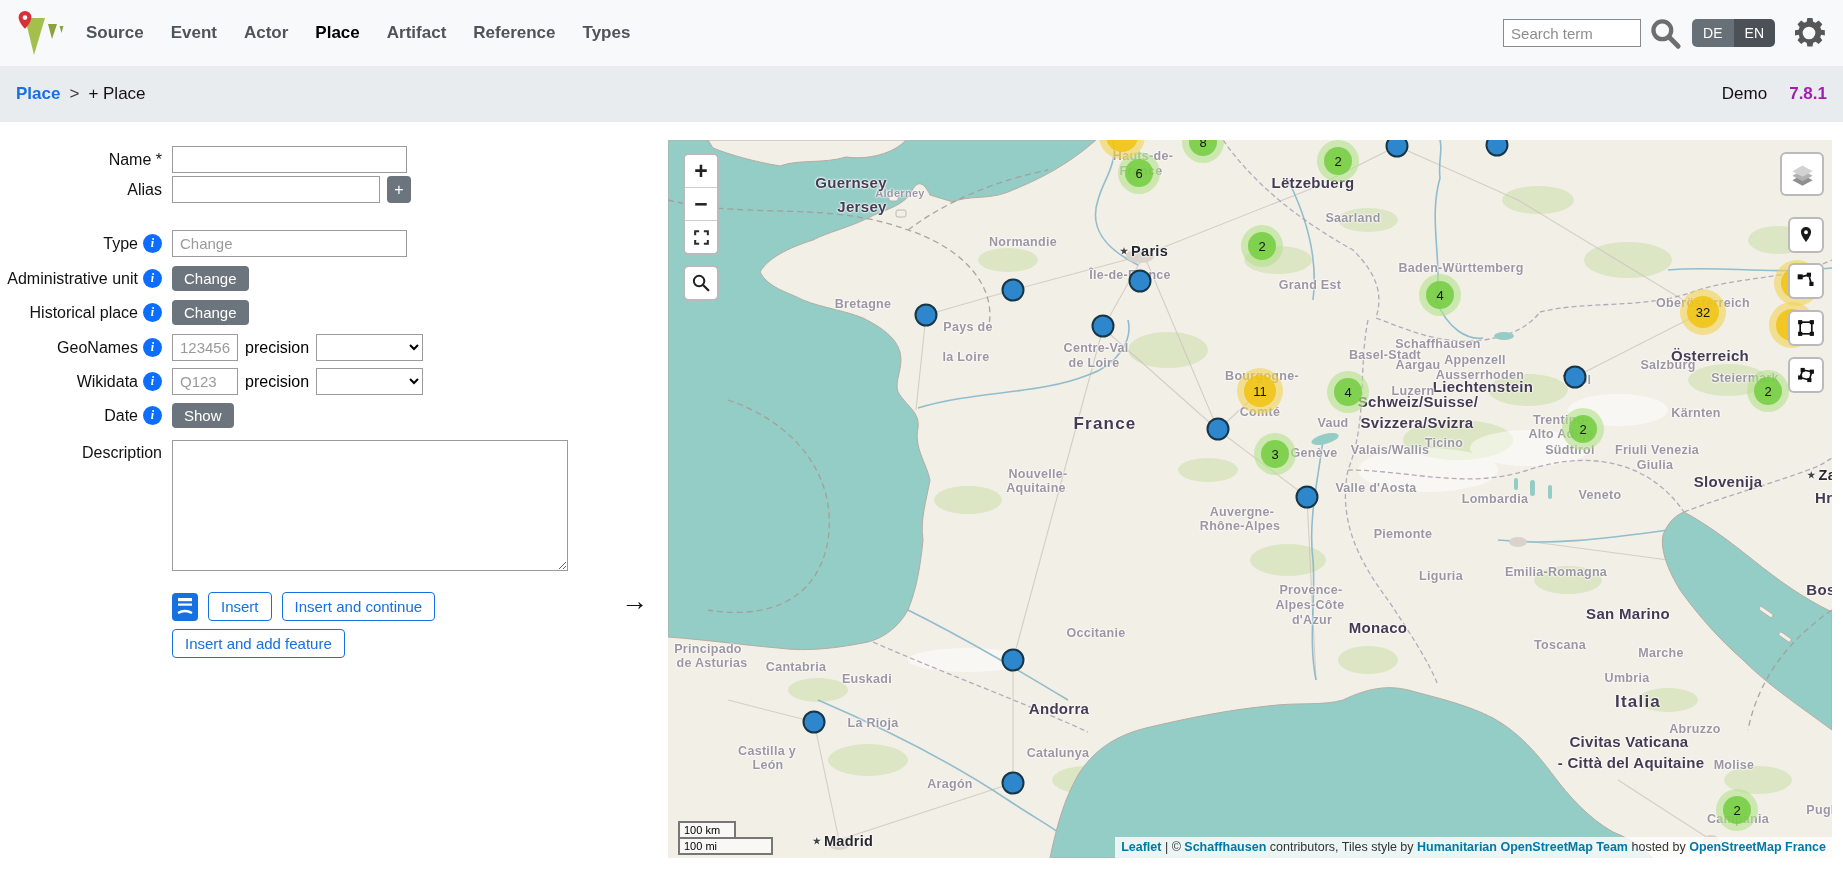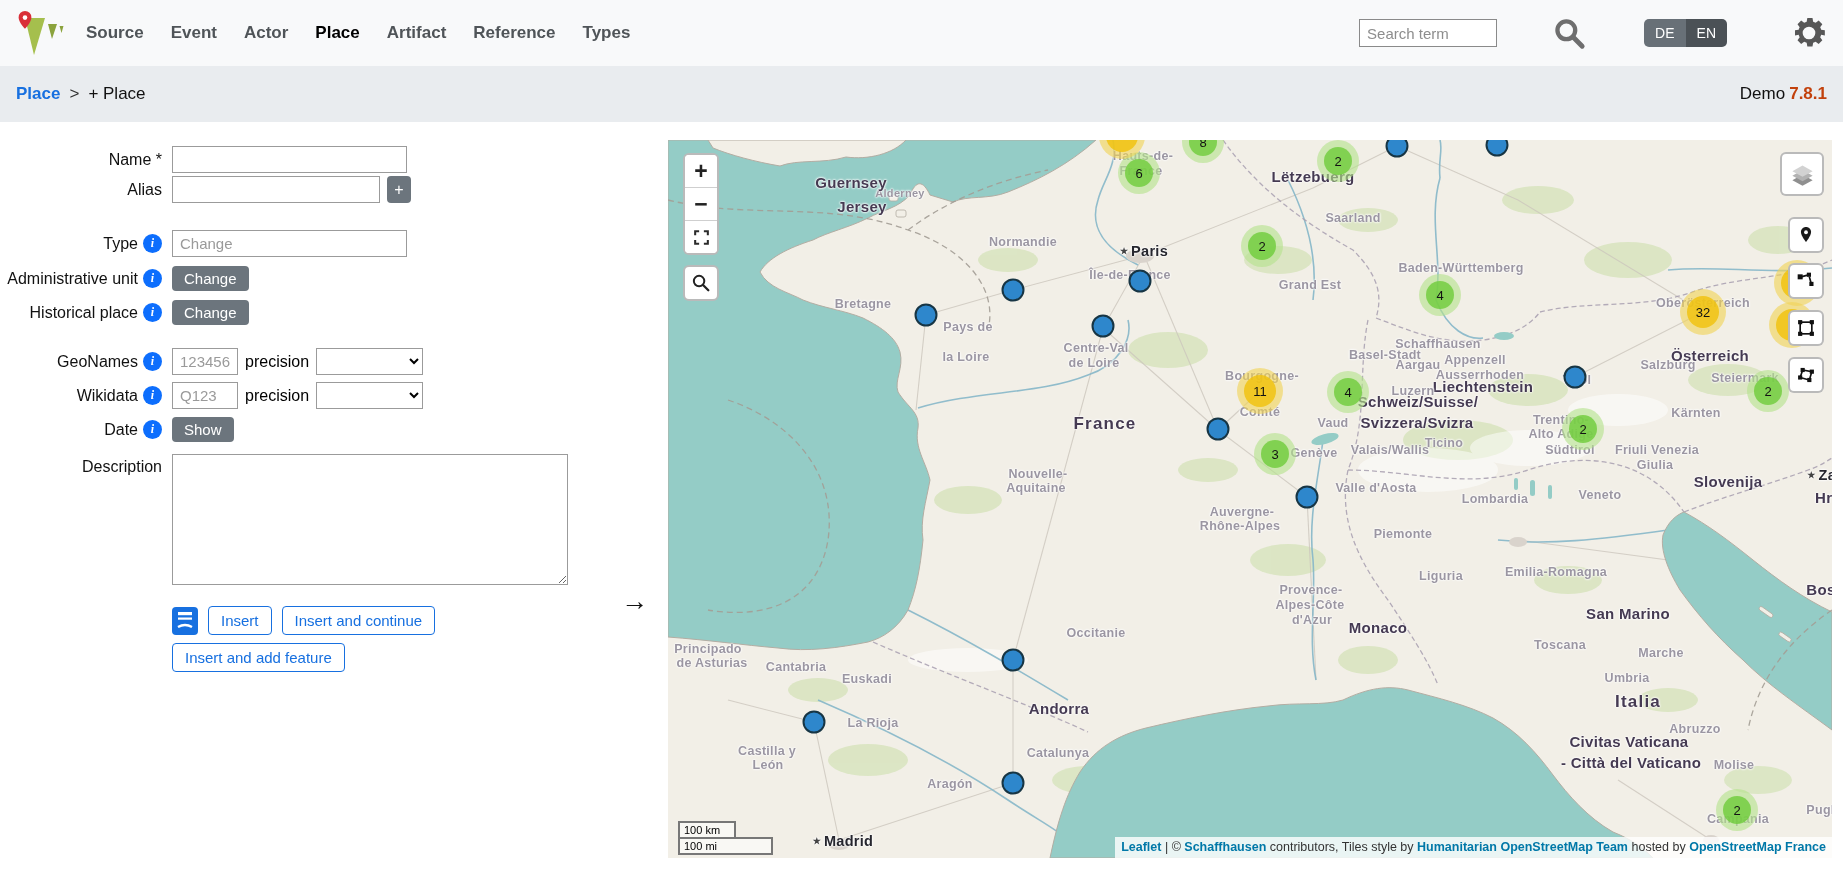--- a/index.html
+++ b/index.html
@@ -3,37 +3,37 @@
 <meta charset="utf-8">
 <style>
   html,body{margin:0;padding:0;width:1843px;height:872px;overflow:hidden;background:#fff;
     font-family:"Liberation Sans",sans-serif;-webkit-font-smoothing:antialiased;}
   
   .topbar{height:66px;background:#f8f9fa;display:flex;align-items:center;padding:0 14px;box-sizing:border-box;}
   .logo{margin-right:22px;display:flex;align-items:flex-start;}
   .nav-items{display:flex;align-items:center;gap:27px;}
   .nav-item{font-size:17px;font-weight:700;color:#4f5458;cursor:pointer;}
   .nav-item.active{color:#000;}
-  .top-right{margin-left:auto;display:flex;align-items:center;gap:48px;}
+  .top-right{margin-left:auto;display:flex;align-items:center;}
   .search-box{width:138px;height:28px;border:1px solid #8a8a8a;background:#fff;font-size:15px;
     padding:0 7px;color:#222;box-sizing:border-box;}
   .search-box::placeholder{color:#8d8d8d;}
   .nav-search-icon{margin:0 10px 0 8px;cursor:pointer;display:flex;}
   .lang-group{display:flex;border-radius:5px;overflow:hidden;}
   .lang-btn{border:none;color:#fff;font-size:14px;font-weight:400;padding:6px 11px;cursor:pointer;}
   .lang-de{background:#687077;}
   .lang-en{background:#4b5156;}
   .gear{margin-left:14px;cursor:pointer;display:flex;}
   
   .crumb-bar{height:56px;background:#e9ecef;display:flex;align-items:center;padding:0 16px;font-size:17px;box-sizing:border-box;}
   .crumb-link{color:#1770e0;font-weight:700;cursor:pointer;}
   .crumb-sep{color:#333;margin:0 9px;}
   .crumb-current{color:#111;}
   .crumb-right{margin-left:auto;color:#111;}
-  .version-link{color:#c2410c;font-weight:700;margin-left:4px;cursor:pointer;}
+  .version-link{color:#a21caf;font-weight:700;margin-left:22px;cursor:pointer;}
   
   .main{position:relative;width:1843px;height:750px;}
   .place-form{position:absolute;left:0;top:24px;width:660px;}
   .frow{display:flex;align-items:center;}
   .label-cell{width:162px;display:flex;justify-content:flex-end;align-items:center;gap:5px;
     font-size:16px;color:#111;flex:none;}
   .field-cell{margin-left:10px;display:flex;align-items:center;gap:7px;}
   .info-icon{width:19px;height:19px;border-radius:50%;background:#0d6efd;color:#fff;flex:none;
     display:flex;align-items:center;justify-content:center;font:italic 700 12px "Liberation Serif",serif;cursor:pointer;}
   .txt{border:1px solid #9b9b9b;height:27px;box-sizing:border-box;font-size:15px;padding:0 7px;color:#222;}
@@ -180,21 +180,21 @@
     </div>
     <div class="frow" style="margin-bottom:9px;">
       <div class="label-cell">
         <span>Administrative unit</span>
         <span class="info-icon">i</span>
       </div>
       <div class="field-cell">
           <button class="gray-btn">Change</button>
         </div>
     </div>
-    <div class="frow" style="margin-bottom:23px;">
+    <div class="frow" style="margin-bottom:9px;">
       <div class="label-cell">
         <span>Historical place</span>
         <span class="info-icon">i</span>
       </div>
       <div class="field-cell">
           <button class="gray-btn">Change</button>
         </div>
     </div>
     <div class="frow" style="margin-bottom:7px;">
       <div class="label-cell">
@@ -374,21 +374,21 @@
         <div class="maplabel city" style="left: 476px; top: 111px;">Paris</div>
         <div class="maplabel region" style="left: 462px; top: 135px;">Île-de-France</div>
         <div class="maplabel region" style="left: 195px; top: 164px;">Bretagne</div>
         <div class="maplabel region" style="left: 300px; top: 187px;">Pays de</div>
         <div class="maplabel region" style="left: 298px; top: 217px;">la Loire</div>
         <div class="maplabel region" style="left: 428px; top: 208px;">Centre-Val</div>
         <div class="maplabel region" style="left: 426px; top: 223px;">de Loire</div>
         <div class="maplabel big" style="left: 437px; top: 284px;">France</div>
         <div class="maplabel region" style="left: 475px; top: 16px;">Hauts-de-</div>
         <div class="maplabel region" style="left: 473px; top: 31px;">France</div>
-        <div class="maplabel country" style="left: 645px; top: 36px;">Lëtzebuerg</div>
+        <div class="maplabel country" style="left: 645px; top: 42px;">Lëtzebuerg</div>
         <div class="maplabel region" style="left: 685px; top: 78px;">Saarland</div>
         <div class="maplabel region" style="left: 642px; top: 145px;">Grand Est</div>
         <div class="maplabel region" style="left: 793px; top: 128px;">Baden-Württemberg</div>
         <div class="maplabel region" style="left: 370px; top: 334px;">Nouvelle-</div>
         <div class="maplabel region" style="left: 368px; top: 348px;">Aquitaine</div>
         <div class="maplabel region" style="left: 594px; top: 236px;">Bourgogne-</div>
         <div class="maplabel region" style="left: 592px; top: 272px;">Comté</div>
         <div class="maplabel region" style="left: 574px; top: 372px;">Auvergne-</div>
         <div class="maplabel region" style="left: 572px; top: 386px;">Rhône-Alpes</div>
         <div class="maplabel region" style="left: 643px; top: 450px;">Provence-</div>
@@ -418,21 +418,21 @@
         <div class="maplabel region" style="left: 735px; top: 394px;">Piemonte</div>
         <div class="maplabel region" style="left: 827px; top: 359px;">Lombardia</div>
         <div class="maplabel region" style="left: 773px; top: 436px;">Liguria</div>
         <div class="maplabel region" style="left: 888px; top: 432px;">Emilia-Romagna</div>
         <div class="maplabel region" style="left: 892px; top: 505px;">Toscana</div>
         <div class="maplabel country" style="left: 960px; top: 473px;">San Marino</div>
         <div class="maplabel region" style="left: 993px; top: 513px;">Marche</div>
         <div class="maplabel region" style="left: 959px; top: 538px;">Umbria</div>
         <div class="maplabel big" style="left: 970px; top: 562px;">Italia</div>
         <div class="maplabel country" style="left: 961px; top: 601px;">Civitas Vaticana</div>
-        <div class="maplabel country" style="left: 963px; top: 622px;">- Città del Vaticano</div>
+        <div class="maplabel country" style="left: 963px; top: 622px;">- Città del Aquitaine</div>
         <div class="maplabel region" style="left: 1027px; top: 589px;">Abruzzo</div>
         <div class="maplabel region" style="left: 1066px; top: 625px;">Molise</div>
         <div class="maplabel region" style="left: 1070px; top: 679px;">Campania</div>
         <div class="maplabel region" style="left: 1158px; top: 670px;">Puglia</div>
         <div class="maplabel country" style="left: 1162px; top: 449px;">Bosna</div>
         <div class="maplabel country" style="left: 1042px; top: 215px;">Österreich</div>
         <div class="maplabel region" style="left: 1000px; top: 225px;">Salzburg</div>
         <div class="maplabel region" style="left: 1035px; top: 163px;">Oberösterreich</div>
         <div class="maplabel region" style="left: 1077px; top: 238px;">Steiermark</div>
         <div class="maplabel region" style="left: 1028px; top: 273px;">Kärnten</div>

